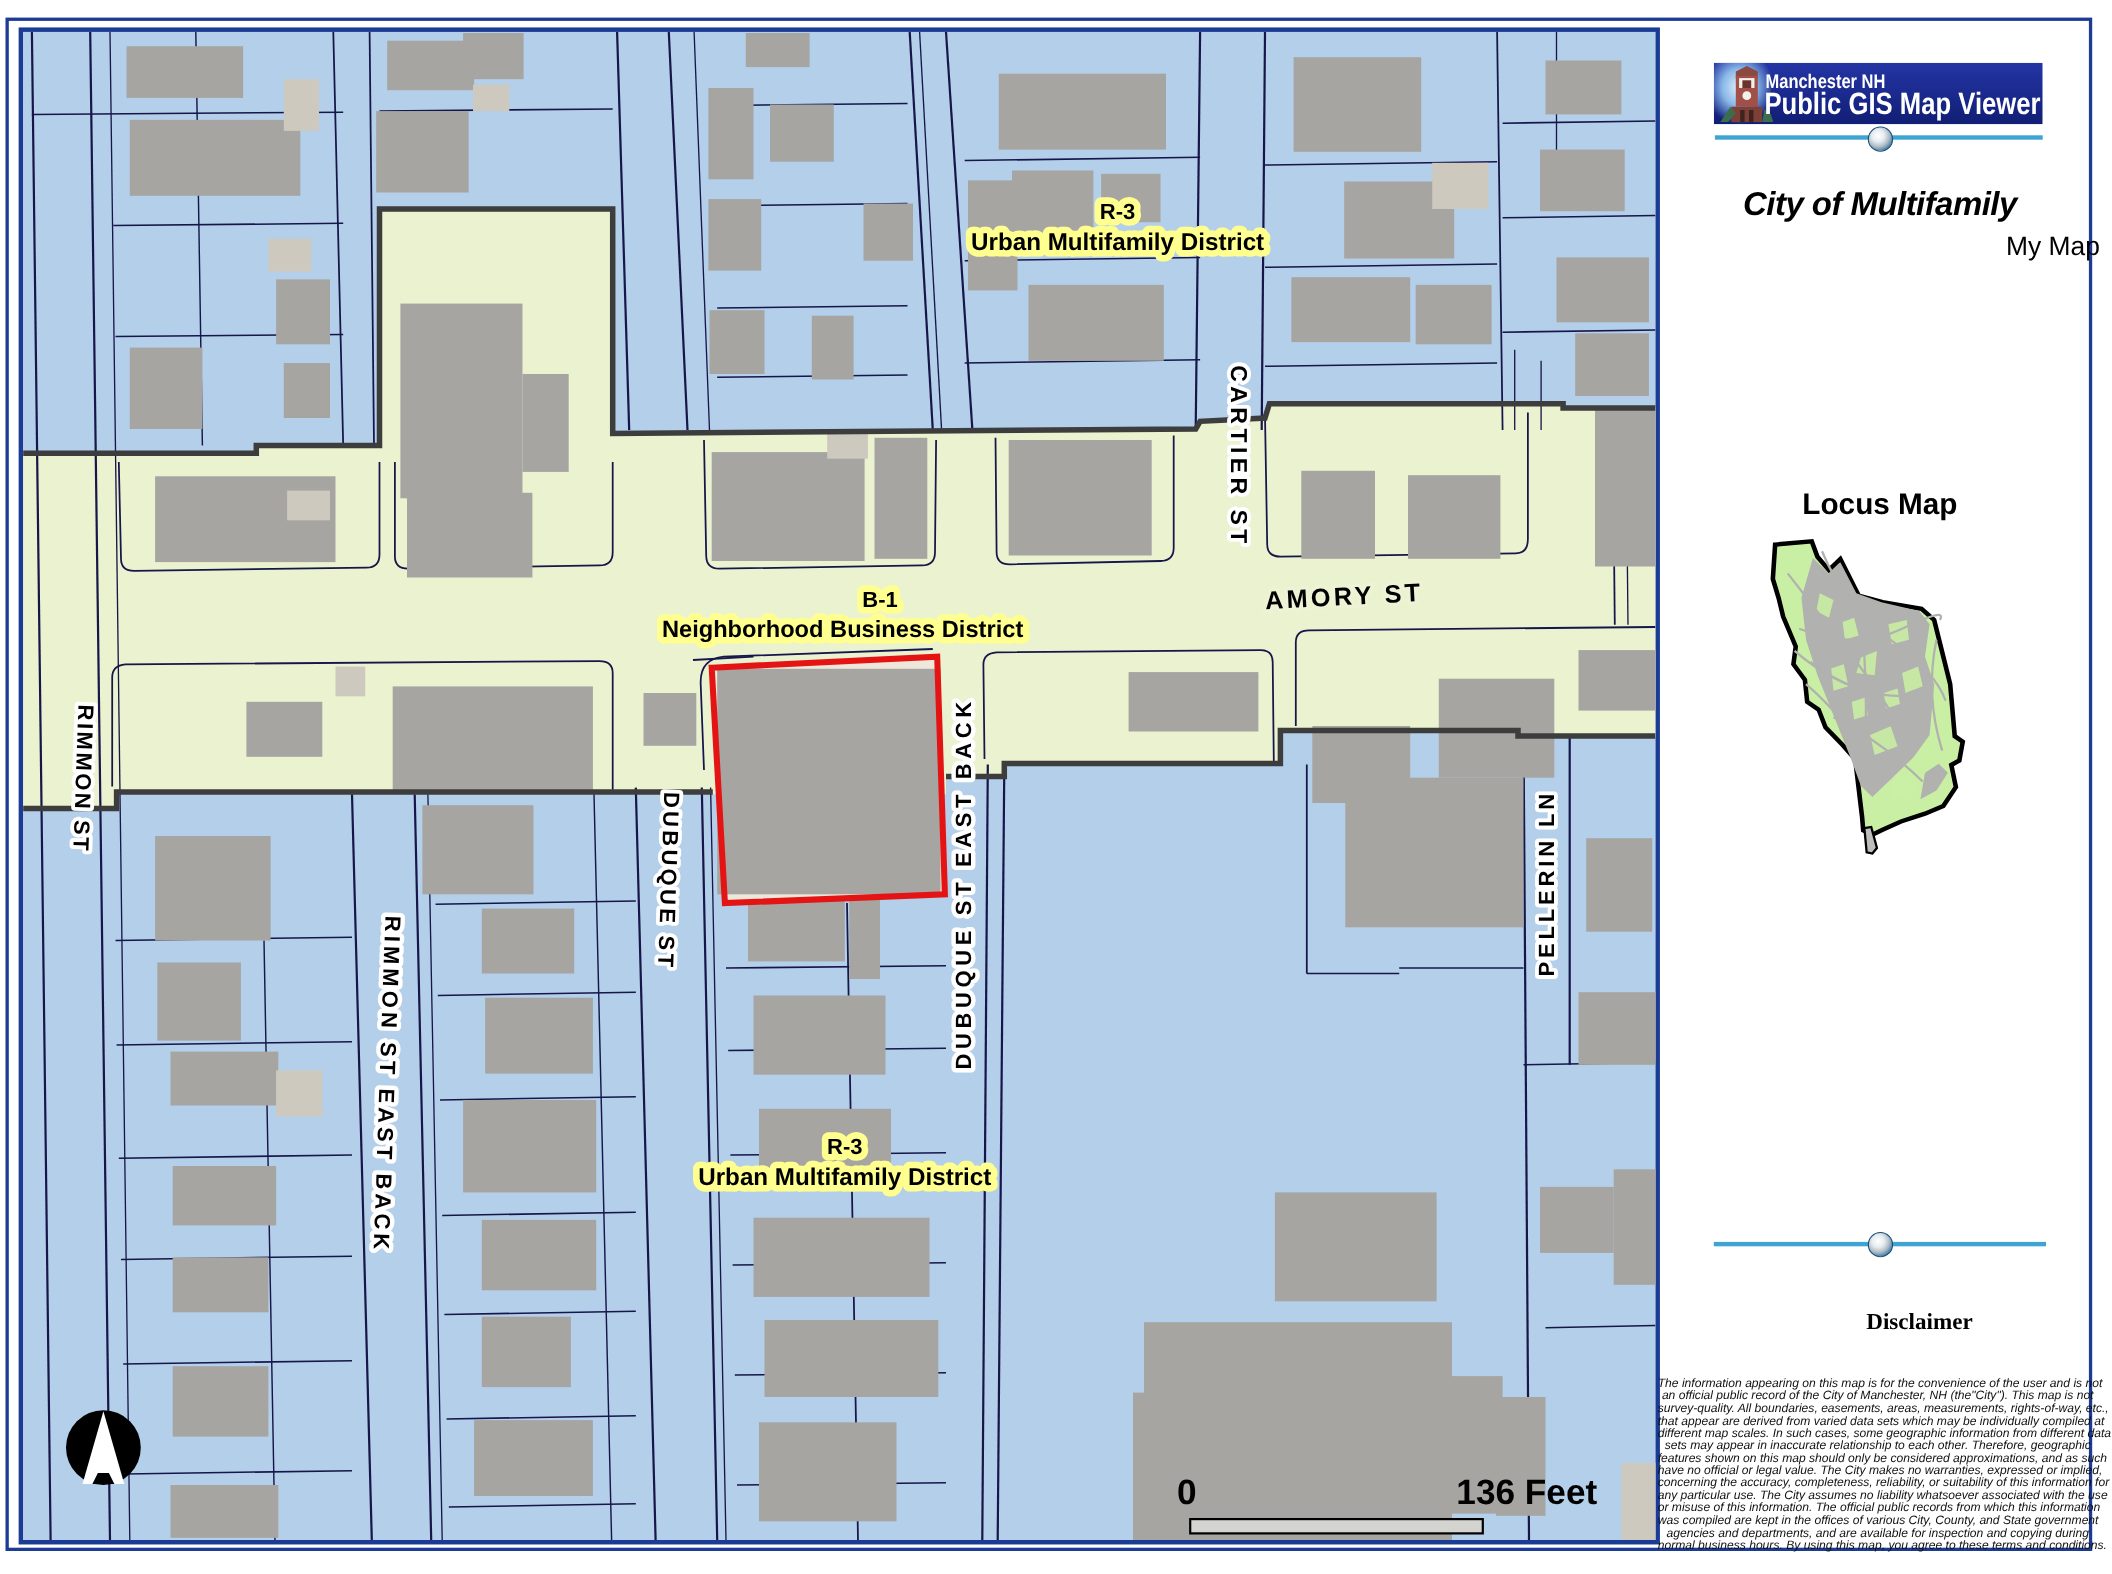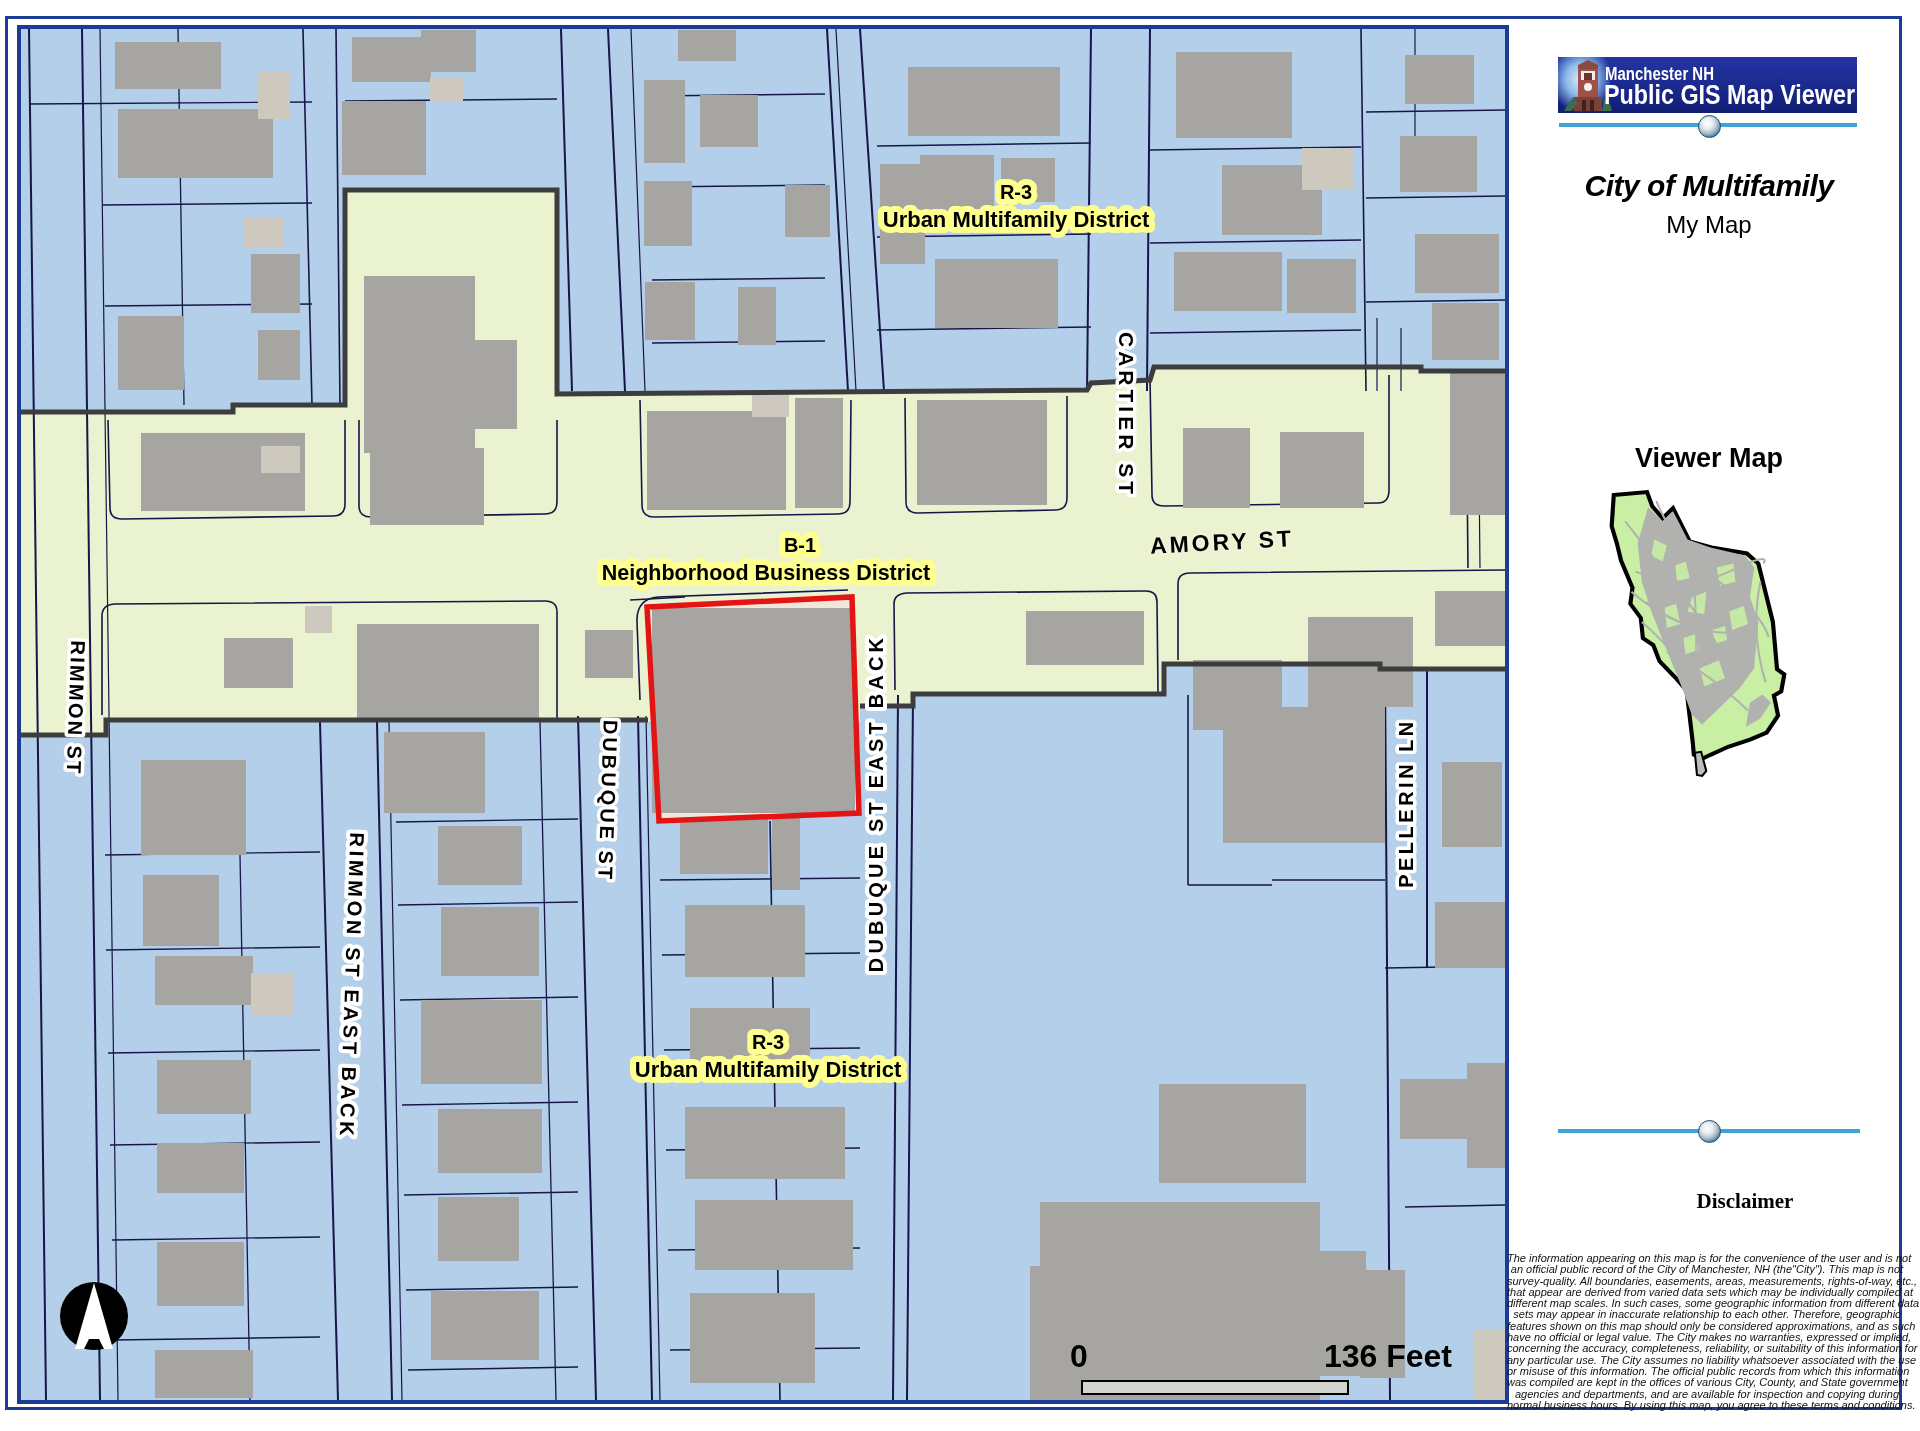--- a/index.html
+++ b/index.html
@@ -264,23 +264,23 @@
 </g>
 <text x="47" y="23" font-size="18" font-weight="bold" fill="#ffffff" textLength="109" lengthAdjust="spacingAndGlyphs">Manchester NH</text>
 <text x="46" y="47" font-size="28" font-weight="bold" fill="#ffffff" textLength="251" lengthAdjust="spacingAndGlyphs">Public GIS Map Viewer</text>
 </svg>
 
 <div class="abs" style="left:1559px;top:123px;width:298px;height:4px;background:#3da4d4;"></div>
 <div class="abs" style="left:1698px;top:115px;width:21px;height:21px;border-radius:50%;border:1px solid #1a5076;background:radial-gradient(circle at 40% 35%, #ffffff 0%, #e6ecf0 30%, #aebbc4 55%, #4c82a8 75%, #1a5076 90%, #0e3d5e 100%);"></div>
 
 <div class="abs" style="left:1509px;top:171px;width:400px;text-align:center;font-size:30px;line-height:30px;font-weight:bold;font-style:italic;letter-spacing:-0.5px;color:#000;">City of Multifamily</div>
 
-<div class="abs" style="left:1509px;top:212px;width:400px;text-align:center;font-size:24px;line-height:25px;color:#000;">My Map</div>
-
-<div class="abs" style="left:1509px;top:445px;width:400px;text-align:center;font-size:27px;line-height:27px;font-weight:bold;color:#000;">Viewer Map</div>
+<div class="abs" style="left:1509px;top:212px;width:400px;text-align:right;font-size:24px;line-height:25px;color:#000;">My Map</div>
+
+<div class="abs" style="left:1509px;top:445px;width:400px;text-align:center;font-size:27px;line-height:27px;font-weight:bold;color:#000;">Locus Map</div>
 
 <svg class="abs" style="left:1594px;top:481px" width="208" height="302" viewBox="0 0 200 300" preserveAspectRatio="none" xmlns="http://www.w3.org/2000/svg">
 
 <polygon fill="#c9efa4" stroke="#000" stroke-width="4" points="19,14 51,11 56,25 66,37 76,27 92,60 113,66 147,72 158,82 172,140 176,187 183,192 180,209 173,213 177,233 166,250 150,257 129,264 112,272 104,276 96,272 95,260 89,208 78,195 63,179 57,163 47,156 45,136 35,122 37,106 26,79 22,62 17,45"></polygon>
 
 <polygon fill="#bdbdbb" stroke="#000" stroke-width="2" points="97,270 103,269 108,288 104,293 99,292"></polygon>
 
 <g fill="#b1b1af">
 <polygon points="52,26 66,40 76,30 90,58 112,66 145,74 154,86 150,115 158,140 154,186 140,206 122,224 104,242 94,232 84,204 70,168 56,132 46,100 42,62"></polygon>
 <polygon points="150,220 162,212 170,220 160,236 146,244"></polygon>

